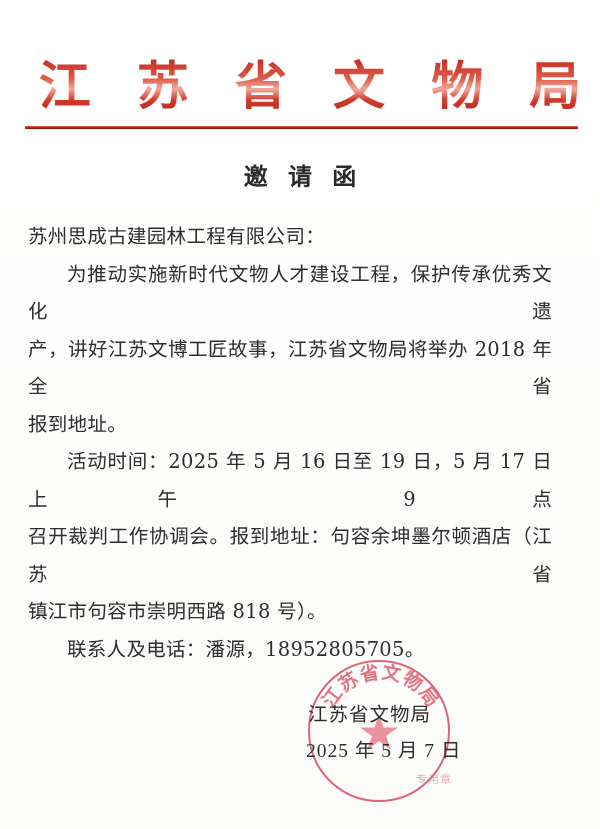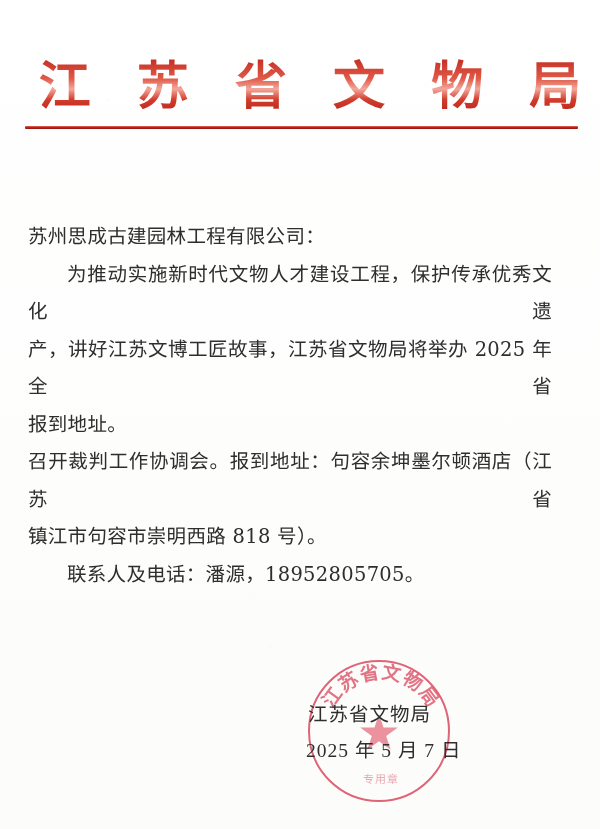--- a/index.html
+++ b/index.html
@@ -150,21 +150,21 @@
     font-size: 40px;
     line-height: 40px;
     color: #e0566a;
     opacity: 0.78;
   }
   .seal-bottom-text {
     position: absolute;
     left: 0;
     bottom: 14px;
     width: 142px;
-    text-align: center;
+    text-align: right;
     font-size: 11px;
     color: #d8455b;
     opacity: 0.55;
     letter-spacing: 1px;
     font-family: "DejaVu Serif", "Liberation Serif", serif;
   }
 
   .sign-org {
     position: absolute;
     left: 8px;
@@ -195,29 +195,31 @@
 
 <div class="paper"></div>
 
 <div class="page">
 
   <div class="letterhead">
     <div class="letterhead-title">江 苏 省 文 物 局</div>
   </div>
   <div class="letterhead-rule"></div>
 
+  <div class="doc-title">邀 请 函</div>
 
   <div class="body-block">
 
     <div class="line plain">苏州思成古建园林工程有限公司：</div>
 
     <div class="line justified indent">为推动实施新时代文物人才建设工程，保护传承优秀文化遗</div>
-    <div class="line justified">产，讲好江苏文博工匠故事，江苏省文物局将举办 2025 年全省</div>
+    <div class="line justified">产，讲好江苏文博工匠故事，江苏省文物局将举办 2018 年全省</div>
     <div class="line plain">报到地址。</div>
 
+    <div class="line justified indent">活动时间：2025 年 5 月 16 日至 19 日，5 月 17 日上午 9 点</div>
     <div class="line justified">召开裁判工作协调会。报到地址：句容余坤墨尔顿酒店（江苏省</div>
     <div class="line plain">镇江市句容市崇明西路 818 号）。</div>
 
     <div class="line plain indent">联系人及电话：潘源，18952805705。</div>
   </div>
 
   <div class="sign-area">
 
     <div class="seal">
       <div class="seal-inner">

